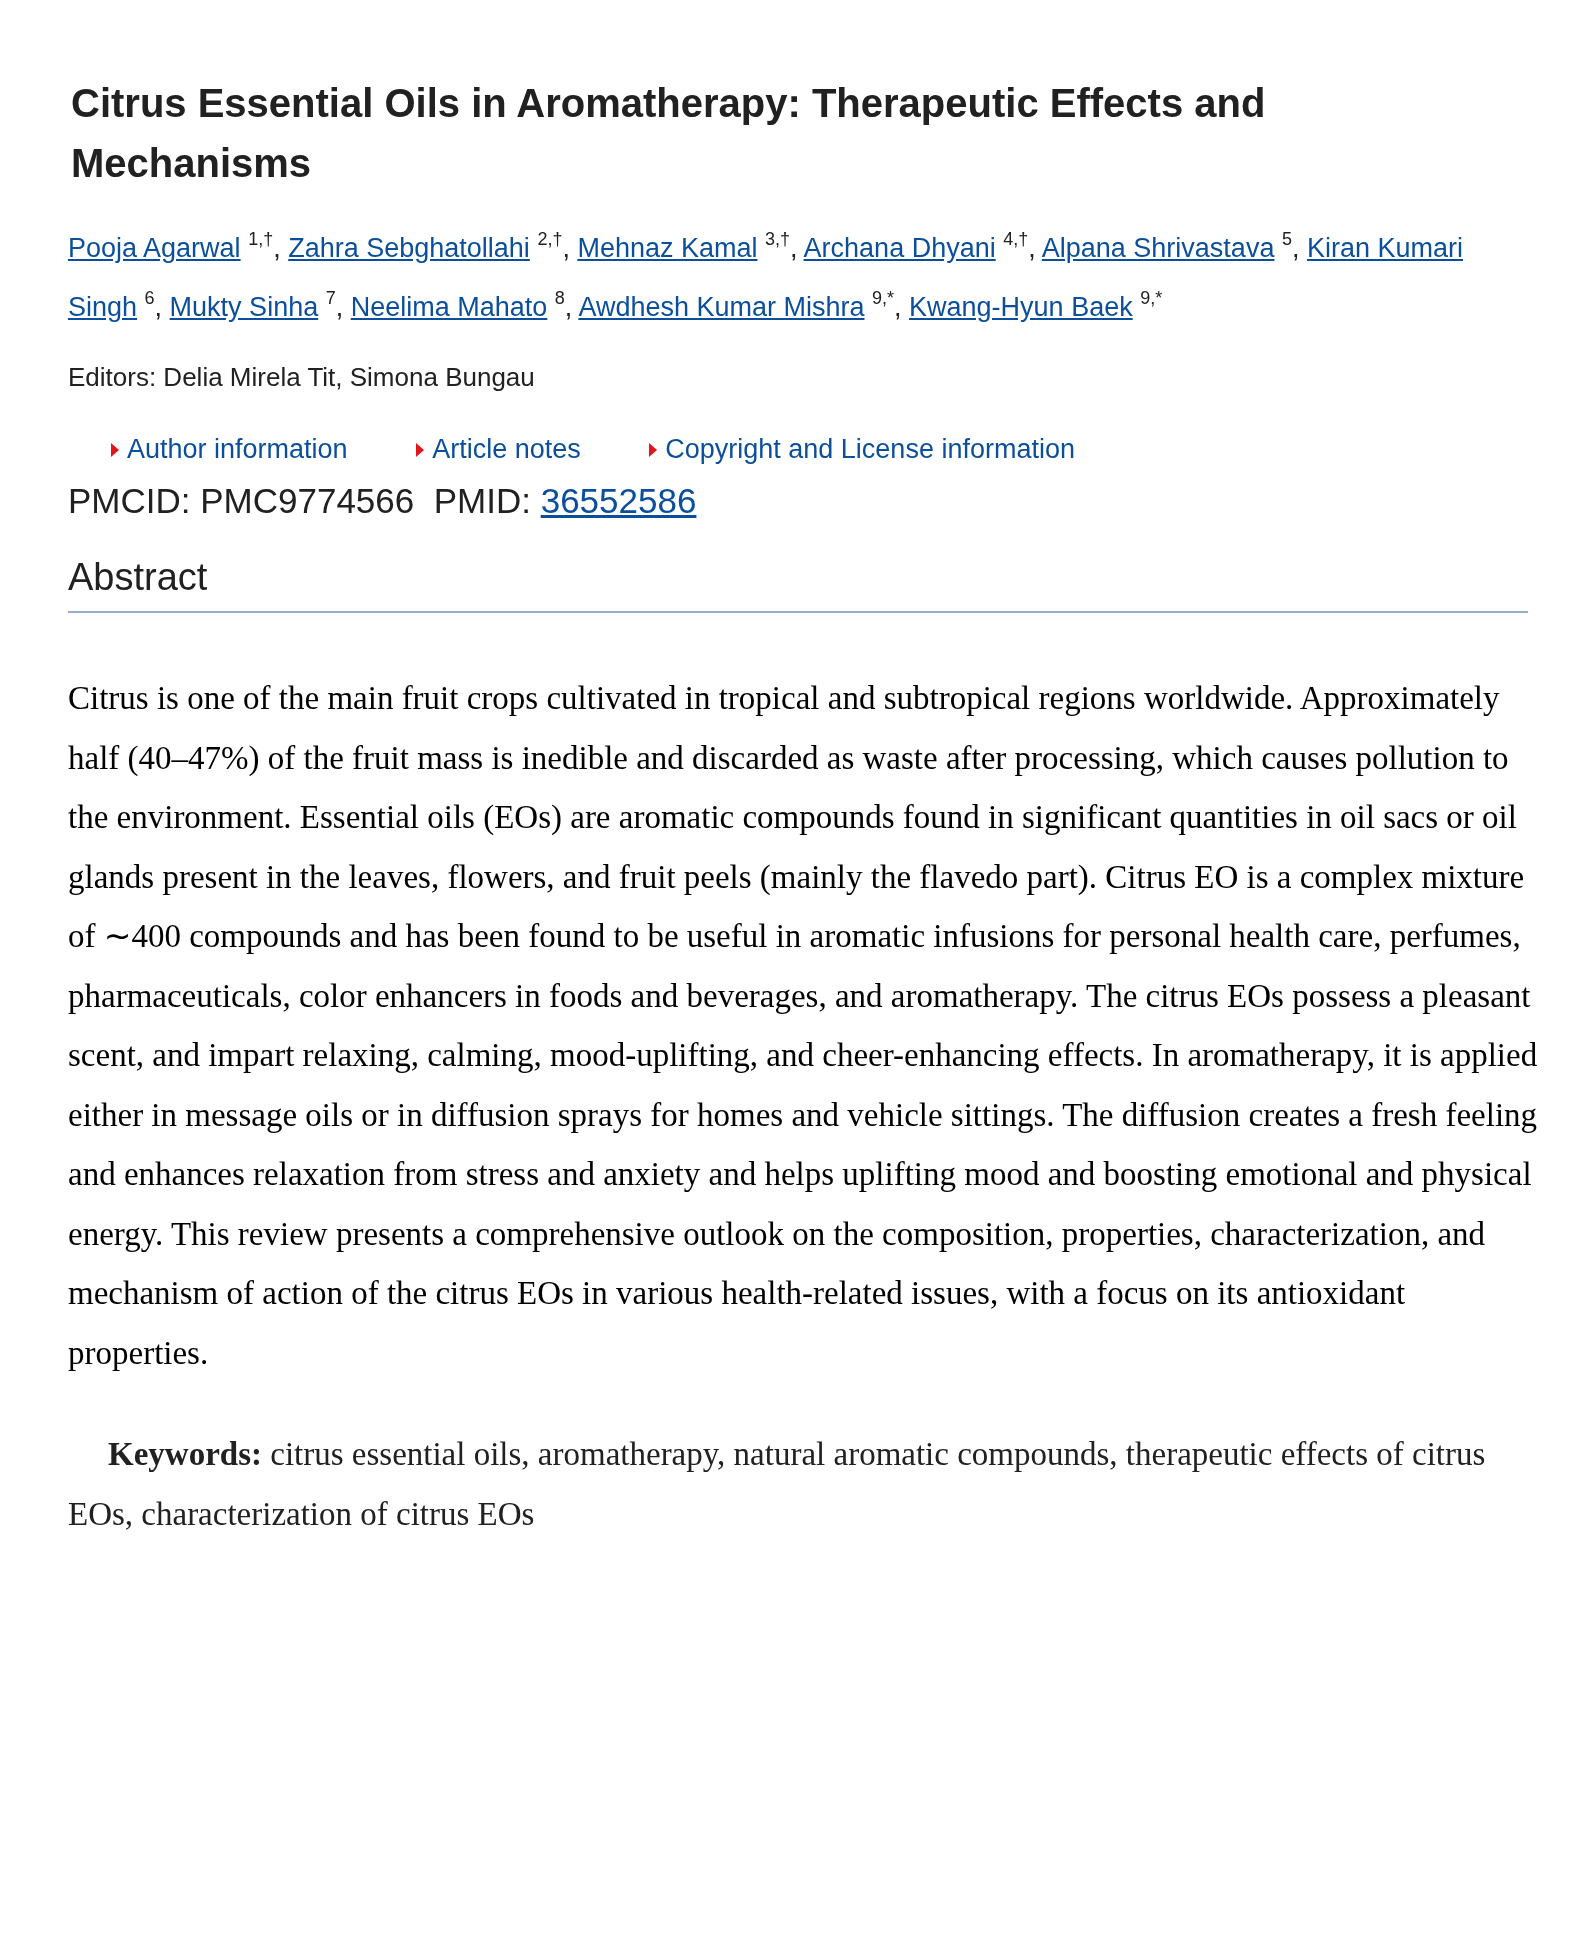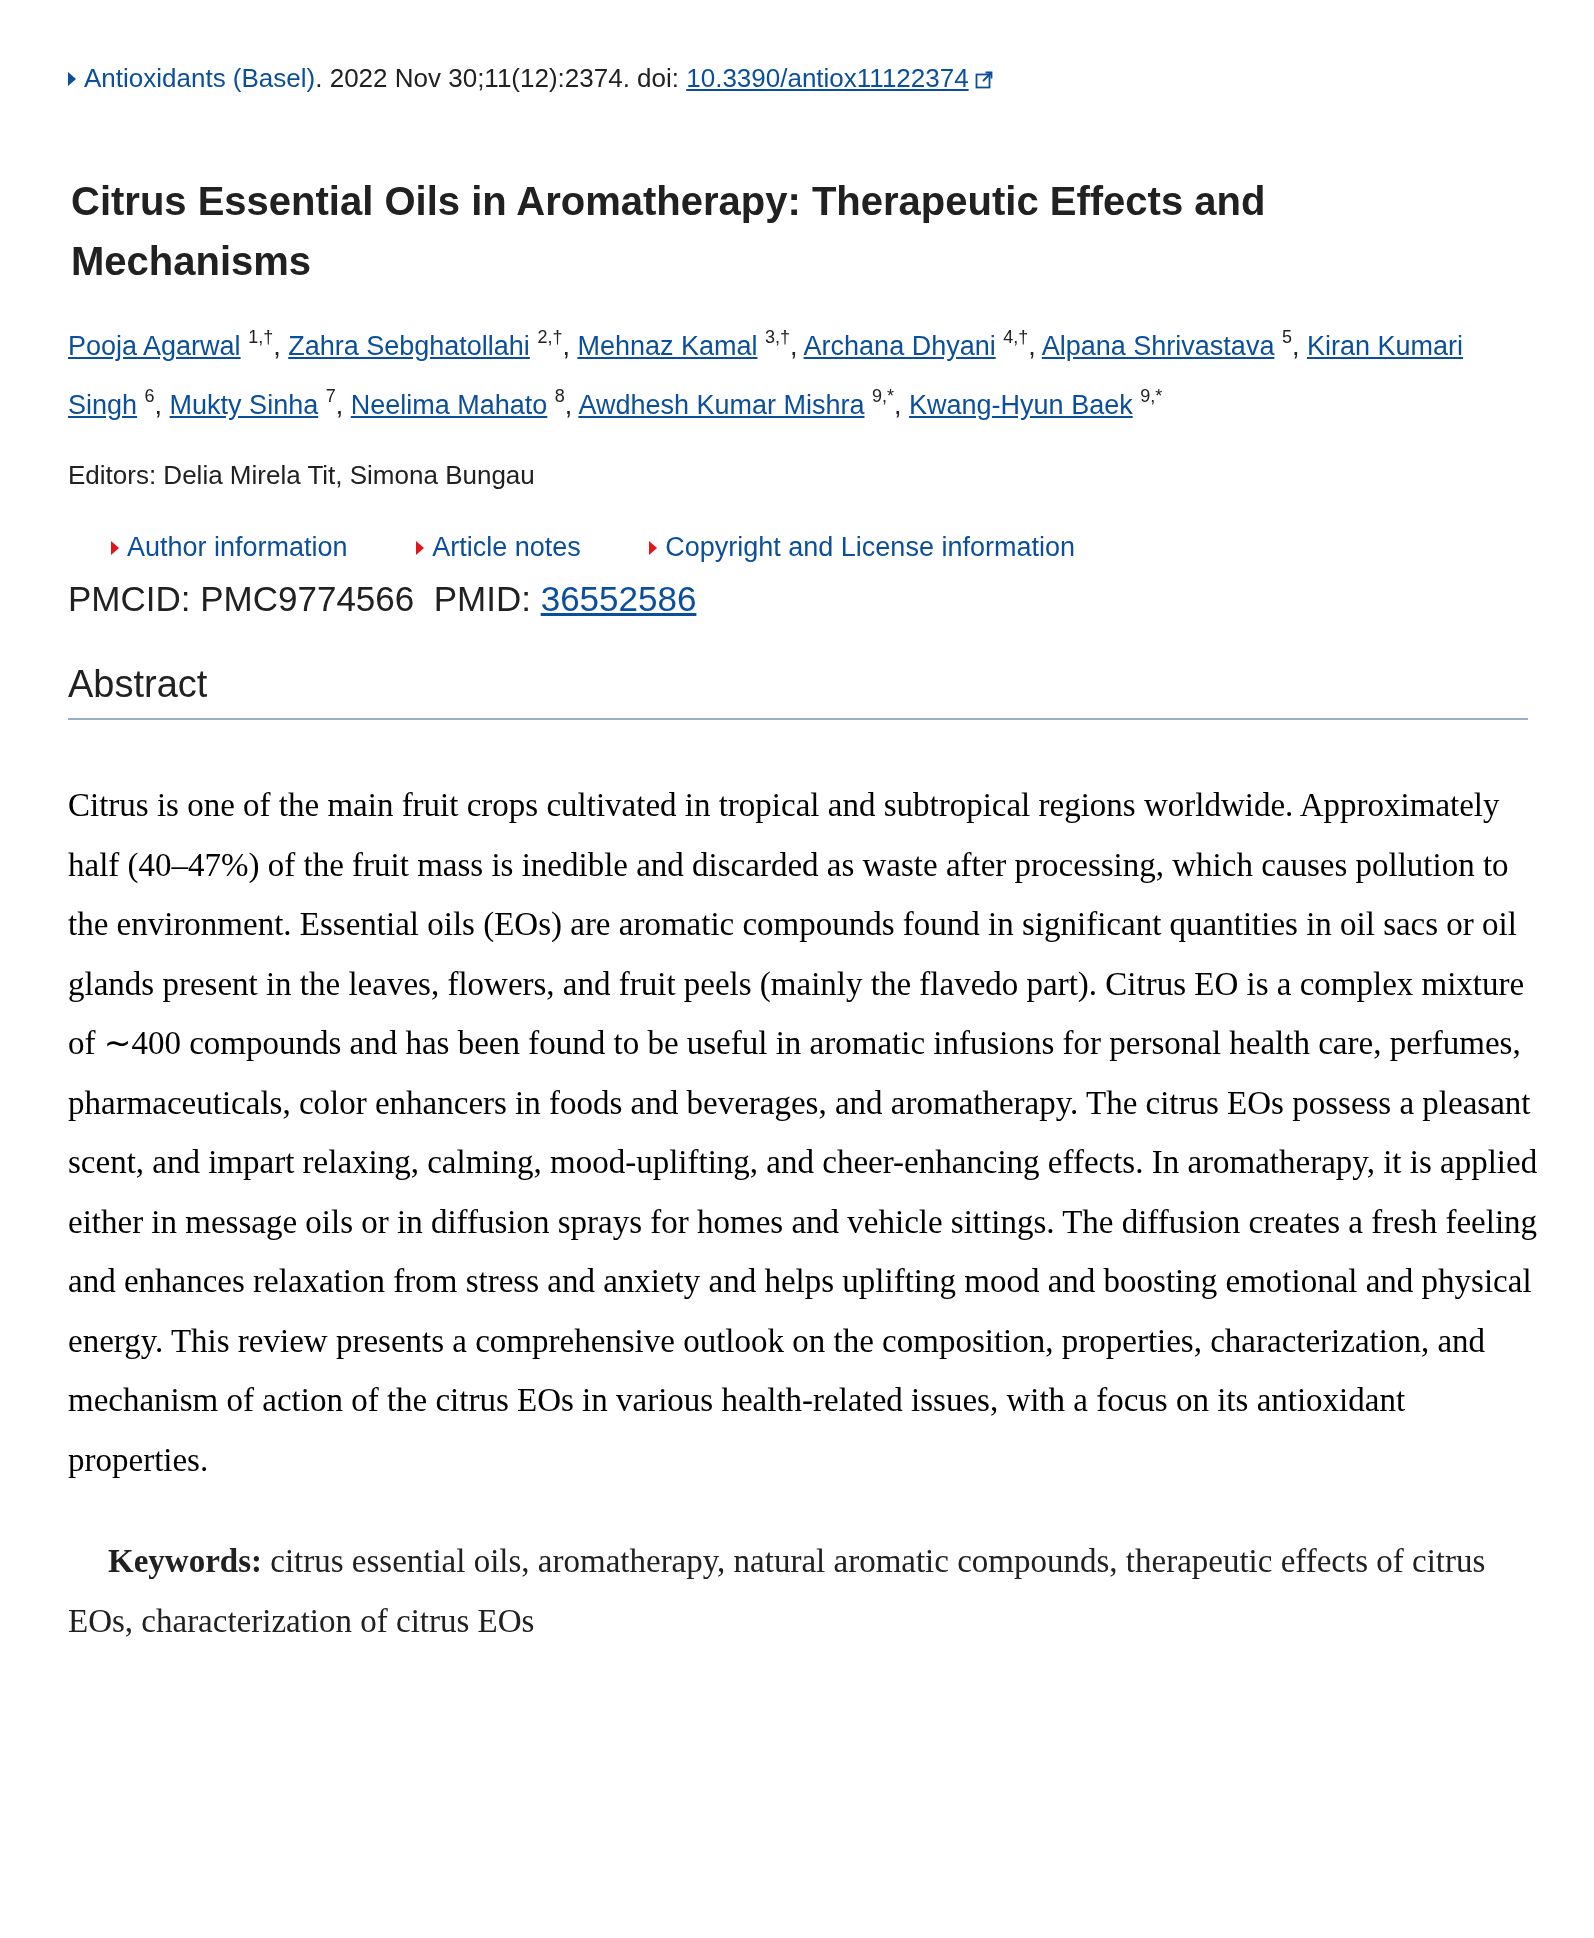--- a/index.html
+++ b/index.html
@@ -46,21 +46,21 @@
       width: 1420px;
     }
     .authors a { text-decoration: underline; color: #0b4f9c; }
     .authors sup { font-size: 18px; line-height: 0; vertical-align: 12px; color: #212121; }
     .editors { margin-top: 20px; font-size: 26px; line-height: 40px; }
     .collapsibles { margin-top: 32px; font-size: 27px; line-height: 40px; }
     .collapsibles .item { color: #0b4f9c; margin-right: 18px; cursor: pointer; padding-left: 43px; }
     .ids { margin-top: 12px; font-size: 35px; line-height: 40px; }
     .ids a { text-decoration: underline; }
     .abstract-head {
-      margin-top: 37px;
+      margin-top: 28px;
       font-size: 38px;
       font-weight: normal;
       line-height: 56px;
       padding-bottom: 6px;
       border-bottom: 2px solid #97b0c8;
       width: 1460px;
     }
     .abstract-body {
       margin-top: 56px;
       font-family: "Liberation Serif", serif;
@@ -76,27 +76,20 @@
       line-height: 59.5px;
       width: 1470px;
     }
     .keywords b { font-weight: bold; margin-left: 40px; }
   </style>
 </head>
 <body>
 
 <div class="page">
 
-  <div class="citation">
-    <a class="journal-link" href="#"><span class="tri"></span><span>Antioxidants (Basel)</span></a><span>. 2022 Nov 30;11(12):2374. doi: </span><a class="doi-link" href="#"><span>10.3390/antiox11122374</span></a><svg class="ext-icon" viewBox="0 0 18 18">
-        <rect x="1.5" y="3.5" width="13" height="13" fill="none" stroke="#0b4f9c" stroke-width="1.8"></rect>
-        <path d="M8 10 L16 2 M10.5 1.5 H16.5 V7.5" fill="none" stroke="#0b4f9c" stroke-width="1.8"></path>
-        <rect x="9" y="0" width="9" height="9" fill="#fff" opacity="0"></rect>
-      </svg>
-  </div>
 
   <h1 class="title">Citrus Essential Oils in Aromatherapy: Therapeutic Effects and Mechanisms</h1>
 
   <div class="authors" id="authors"><a href="#">Pooja Agarwal</a> <sup>1,†</sup><span>, </span><a href="#">Zahra Sebghatollahi</a> <sup>2,†</sup><span>, </span><a href="#">Mehnaz Kamal</a> <sup>3,†</sup><span>, </span><a href="#">Archana Dhyani</a> <sup>4,†</sup><span>, </span><a href="#">Alpana Shrivastava</a> <sup>5</sup><span>, </span><a href="#">Kiran Kumari Singh</a> <sup>6</sup><span>, </span><a href="#">Mukty Sinha</a> <sup>7</sup><span>, </span><a href="#">Neelima Mahato</a> <sup>8</sup><span>, </span><a href="#">Awdhesh Kumar Mishra</a> <sup>9,*</sup><span>, </span><a href="#">Kwang-Hyun Baek</a> <sup>9,*</sup></div>
 
   <div class="editors">Editors: Delia Mirela Tit, Simona Bungau</div>
 
   <div class="collapsibles">
     <span class="item"><span class="tri red"></span><span>Author information</span></span>
     <span class="item"><span class="tri red"></span><span>Article notes</span></span>

